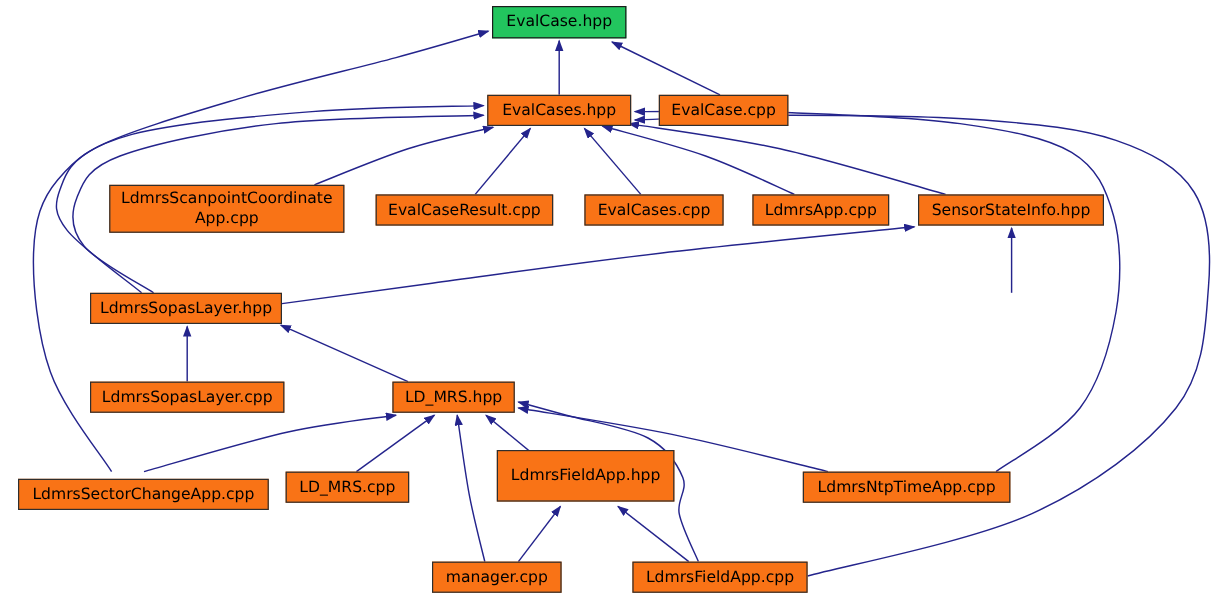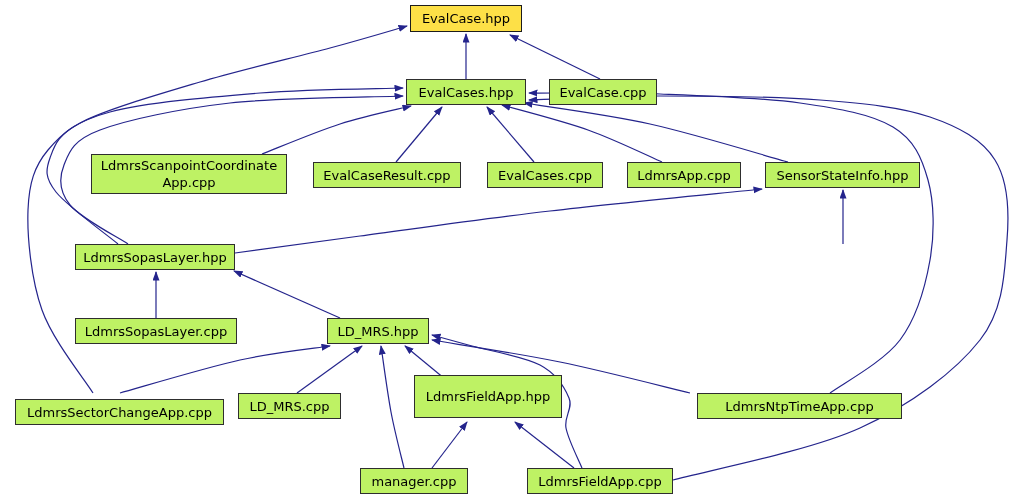--- a/index.html
+++ b/index.html
@@ -9,29 +9,29 @@
     background:#ffffff;
     font-family:"DejaVu Sans","Liberation Sans",sans-serif;
     overflow:hidden;
   }
   #edges-layer{position:absolute;left:0;top:0;width:1014px;height:500px;pointer-events:none;}
   #nodes-layer{position:absolute;left:0;top:0;width:1014px;height:500px;}
   .graph-node{
     position:absolute;
     box-sizing:border-box;
     border:1.5px solid #2e2e2e;
-    background:#bef264;
+    background:#f97316;
     color:#000000;
     display:flex;align-items:center;justify-content:center;
     text-align:center;
     font-size:13px;line-height:17px;
     white-space:pre-line;
     cursor:pointer;
   }
-  .graph-node.highlighted{background:#fde047;border-color:#1c1c1c;}
+  .graph-node.highlighted{background:#22c55e;border-color:#1c1c1c;}
 </style>
 </head>
 <body>
 
 <div id="stage">
   <svg id="edges-layer" width="1014" height="500" viewBox="0 0 1014 500" xmlns="http://www.w3.org/2000/svg">
     <defs>
       <marker id="arrowhead" markerWidth="10" markerHeight="8" refX="8.5" refY="3.5" orient="auto" markerUnits="userSpaceOnUse">
         <path d="M0,0 L9.5,3.5 L0,7 z" fill="#24248c"></path>
       </marker>
@@ -72,17 +72,17 @@
       <div class="graph-node" style="left: 313px; top: 162px; width: 148px; height: 26px;">EvalCaseResult.cpp</div>
       <div class="graph-node" style="left: 487px; top: 162px; width: 116px; height: 26px;">EvalCases.cpp</div>
       <div class="graph-node" style="left: 627px; top: 162px; width: 114px; height: 26px;">LdmrsApp.cpp</div>
       <div class="graph-node" style="left: 765px; top: 162px; width: 155px; height: 26px;">SensorStateInfo.hpp</div>
       <div class="graph-node" style="left: 75px; top: 244px; width: 160px; height: 26px;">LdmrsSopasLayer.hpp</div>
       <div class="graph-node" style="left: 327px; top: 318px; width: 102px; height: 26px;">LD_MRS.hpp</div>
       <div class="graph-node" style="left: 75px; top: 318px; width: 162px; height: 26px;">LdmrsSopasLayer.cpp</div>
       <div class="graph-node" style="left: 3px; top: 399px; width: 209px; height: 26px; margin-left: 12px;">LdmrsSectorChangeApp.cpp</div>
       <div class="graph-node" style="left: 238px; top: 393px; width: 103px; height: 26px;">LD_MRS.cpp</div>
       <div class="graph-node" style="left: 414px; top: 375px; width: 148px; height: 43px;">LdmrsFieldApp.hpp</div>
-      <div class="graph-node" style="left: 669px; top: 393px; width: 205px; height: 26px; margin-left: 28px;">LdmrsNtpTimeApp.cpp</div>
+      <div class="graph-node" style="left: 669px; top: 393px; width: 173px; height: 26px;">LdmrsNtpTimeApp.cpp</div>
       <div class="graph-node" style="left: 360px; top: 468px; width: 108px; height: 26px;">manager.cpp</div>
       <div class="graph-node" style="left: 527px; top: 468px; width: 146px; height: 26px;">LdmrsFieldApp.cpp</div>
     </div>
 </div>
 
 </body></html>

